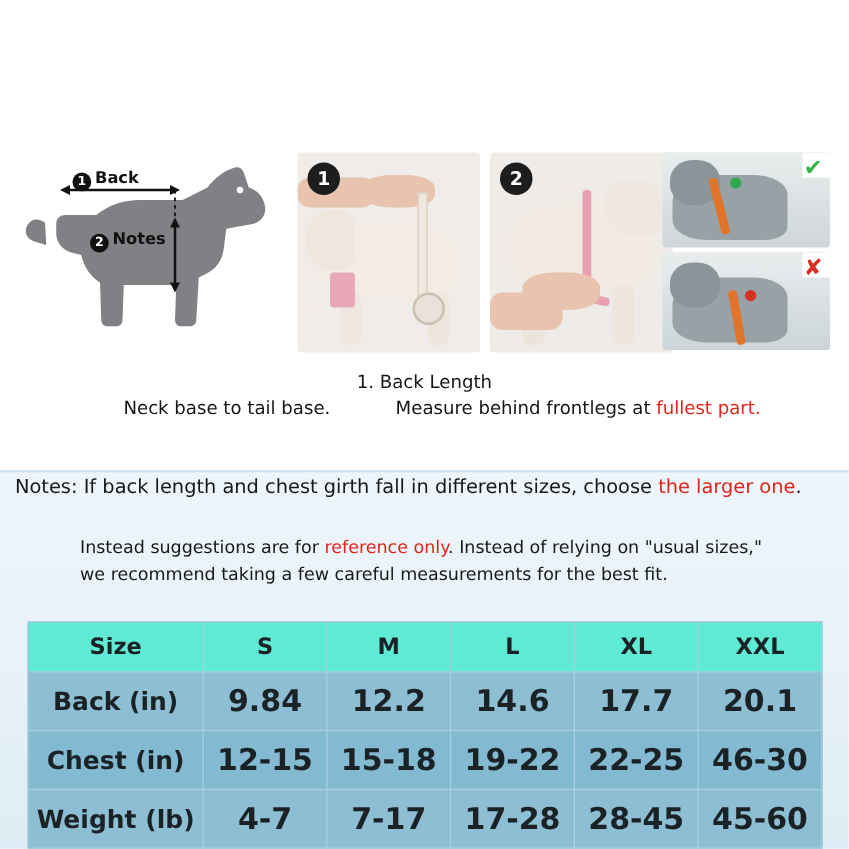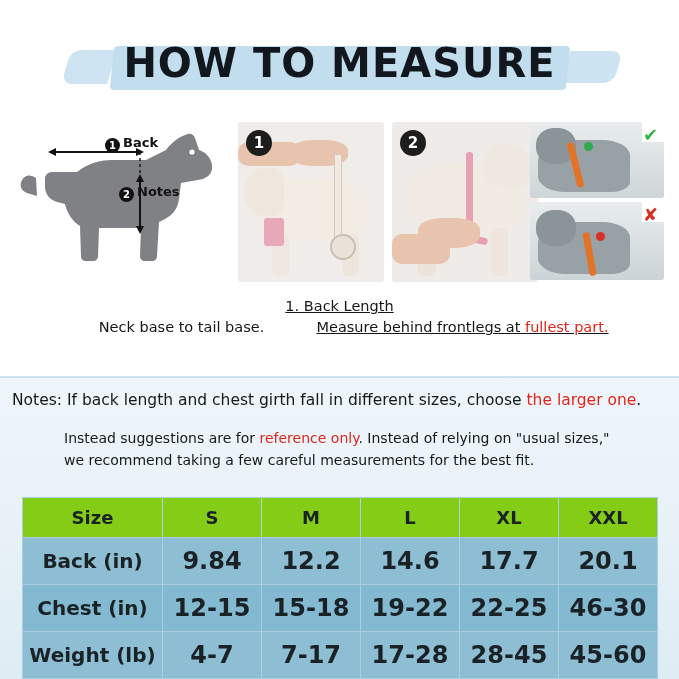--- a/index.html
+++ b/index.html
@@ -93,21 +93,20 @@
     width: 210px;
     height: 160px;
   }
   .dog-svg { position: absolute; left: 0; top: 0; }
   .meas-label {
     position: absolute;
     font-size: 13px;
     font-weight: bold;
     color: #111;
     white-space: nowrap;
-    margin-left: 47px;
   }
   .num-badge {
     display: inline-block;
     width: 15px;
     height: 15px;
     line-height: 15px;
     border-radius: 50%;
     background: #111;
     color: #fff;
     font-size: 10px;
@@ -204,21 +203,21 @@
     left: 0;
     top: 376px;
     width: 679px;
     height: 303px;
     background: linear-gradient(180deg,#eef6fb 0%, #e7f1f7 55%, #ddecf4 100%);
     border-top: 2px solid #cfe3ef;
   }
   .notes-main {
     position: absolute;
     left: 12px;
-    top: 13px;
+    top: 2px;
     font-size: 15.5px;
     color: #16181a;
   }
   .notes-sub {
     position: absolute;
     left: 64px;
     top: 50px;
     width: 580px;
     font-size: 14px;
     color: #16181a;
@@ -246,31 +245,27 @@
     font-weight: bold;
     color: #1b2226;
     padding: 9px 0;
     border: 1px solid #a9cfe0;
   }
   thead th { font-size: 18px; }
   col.c1 { width: 140px; }
   td.rowhead { font-size: 20px; }
   tbody tr:nth-child(odd) { background: #8dbed4; }
   tbody tr:nth-child(even) { background: #83b9d1; }
-  thead tr { background: #84cc16; }
+  thead tr { background: #5eead4; }
 </style>
 </head>
 <body>
 
 <div class="page">
 
-  <div class="title-wrap">
-    <div class="title-brush"></div>
-    <div class="title-text">HOW TO MEASURE</div>
-  </div>
 
   <div class="top-row">
 
     <div class="dog-panel">
       <svg class="dog-svg" width="210" height="160" viewBox="0 0 210 160">
         <path fill="#808184" d="M150 28 c6 -8 14 -14 22 -16 c3 -1 6 1 7 4 l4 12 c7 2 12 8 13 15 c1 7 -3 12 -9 14 l-22 4 l-2 16 c-1 9 -6 16 -14 20 l-6 3 l-2 34 c0 3 -2 5 -5 5 l-7 0 c-3 0 -5 -2 -5 -5 l1 -28 l-42 0 l-1 28 c0 3 -2 5 -5 5 l-7 0 c-3 0 -5 -2 -5 -5 l-1 -30 c-8 -5 -13 -13 -15 -22 l-8 -2 c-7 -2 -12 -8 -12 -15 l0 -8 c0 -4 3 -7 7 -7 l25 0 c10 -8 22 -12 35 -12 l34 0 z"></path>
         <path fill="#808184" d="M20 56 c-6 -4 -11 -3 -14 2 c-3 5 -1 11 5 13 l10 3 z"></path>
         <circle cx="176" cy="30" r="2.6" fill="#ffffff"></circle>
 
         <line x1="36" y1="30" x2="124" y2="30" stroke="#111" stroke-width="2"></line>
@@ -331,25 +326,25 @@
       <div style="position:absolute; left:6px; top:8px; width:40px; height:36px; background:#8a9499; border-radius:45%;"></div>
       <div style="position:absolute; left:56px; top:30px; width:7px; height:44px; background:#e2742a; transform:rotate(-10deg); border-radius:3px;"></div>
       <div style="position:absolute; left:66px; top:30px; width:9px; height:9px; border-radius:50%; background:#d93025;"></div>
       <div class="badge-corner"></div>
       <div class="mark mark-no">✘</div>
     </div>
   </div>
 
   <div class="captions">
     <div class="cap-cols">
-      <div style="width:230px;text-decoration:underline;">1. Back Length</div>
+      <div style="width:230px;">1. Back Length</div>
     </div>
     <div class="cap-cols">
       <div style="width:230px;">Neck base to tail base.</div>
-      <div style="width:300px;text-decoration:underline;">
+      <div style="width:300px;">
         <span>Measure behind frontlegs at </span><span class="cap-red">fullest part.</span>
       </div>
     </div>
   </div>
 
   <div class="notes">
     <div class="notes-main">
       <span>Notes:</span><span> If back length and chest girth fall in different sizes, choose </span><span class="red">the larger one</span><span>.</span>
     </div>
     <div class="notes-sub">

